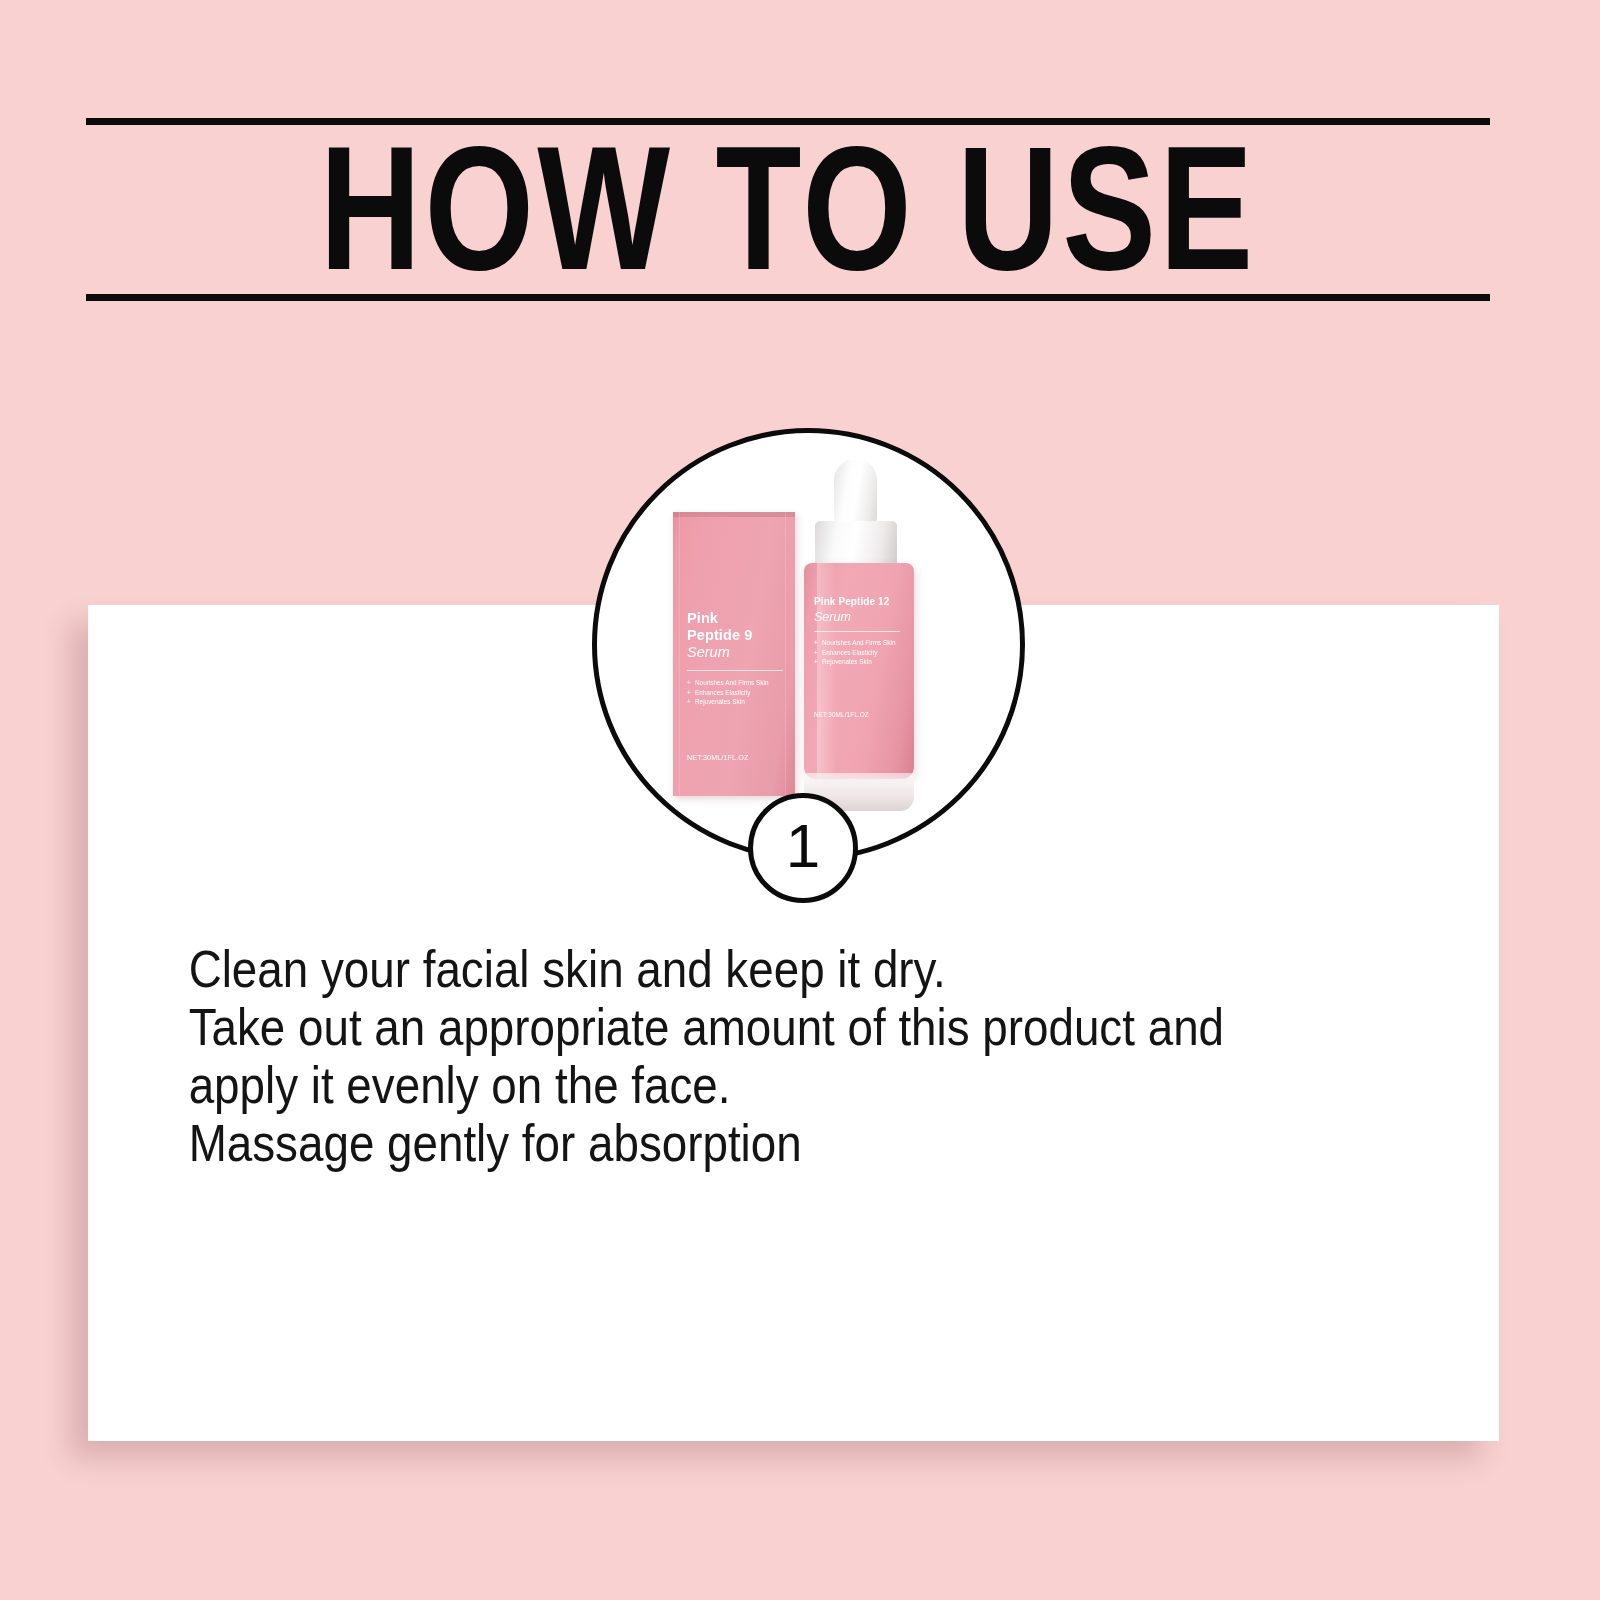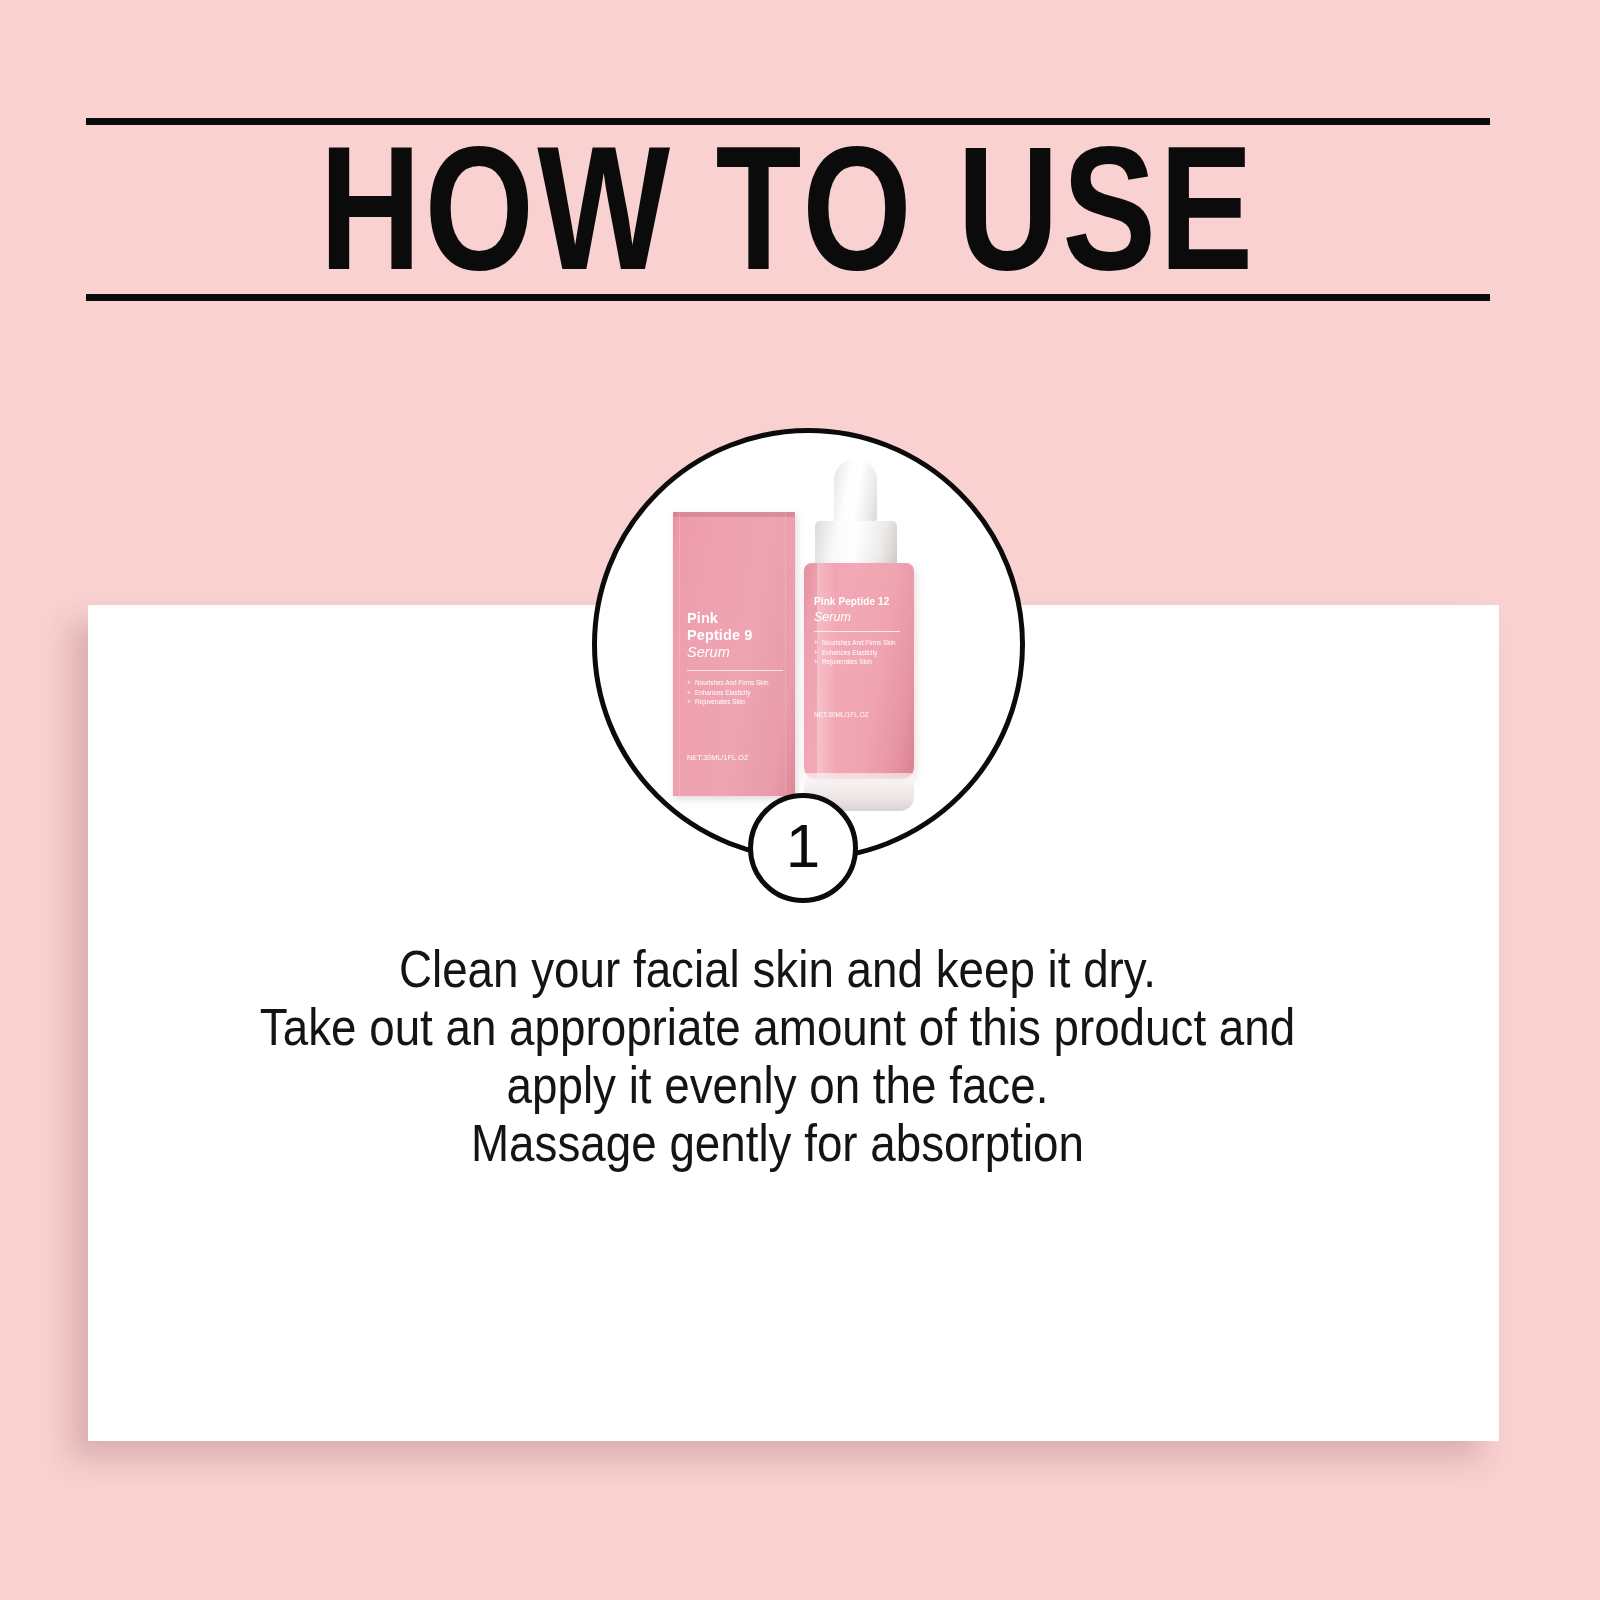--- a/index.html
+++ b/index.html
@@ -63,24 +63,23 @@
     top: 605px;
     width: 1411px;
     height: 836px;
     background: #FFFFFF;
     box-shadow: -18px 18px 26px rgba(120, 60, 60, 0.22);
   }
 
   
   .instruction-text {
     position: absolute;
-    left: 72px;
+    left: 104px;
     top: 940px;
     width: 1411px;
-    text-align: center;
     color: #141414;
     font-family: "Liberation Sans", sans-serif;
     font-weight: 300;
     font-size: 0;
   }
   .instruction-line {
     display: block;
     font-size: 52px;
     line-height: 58px;
     transform: scaleX(0.88);

